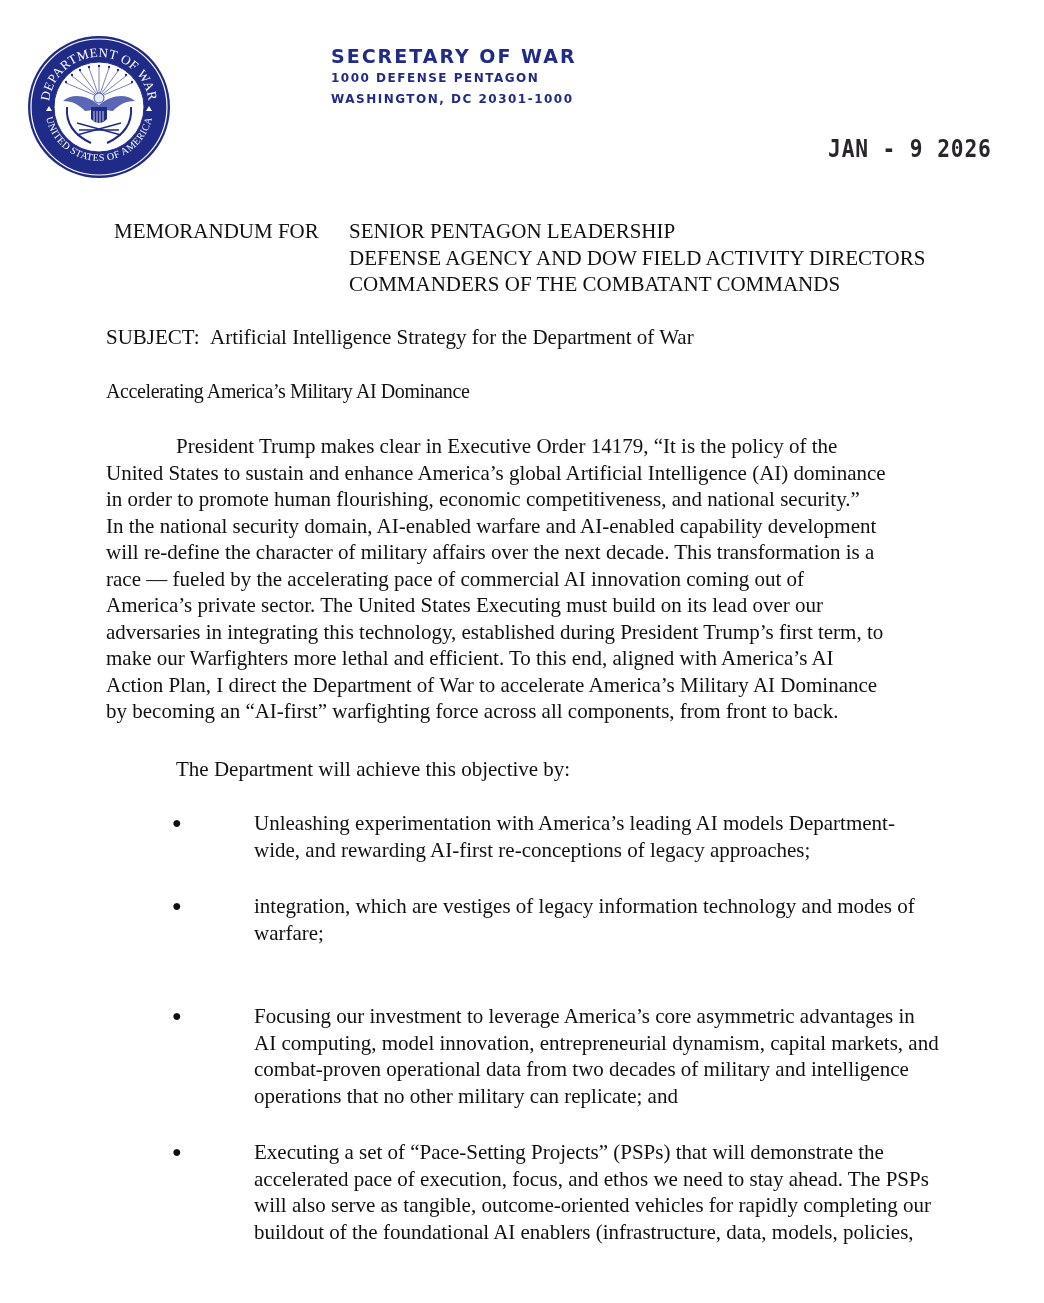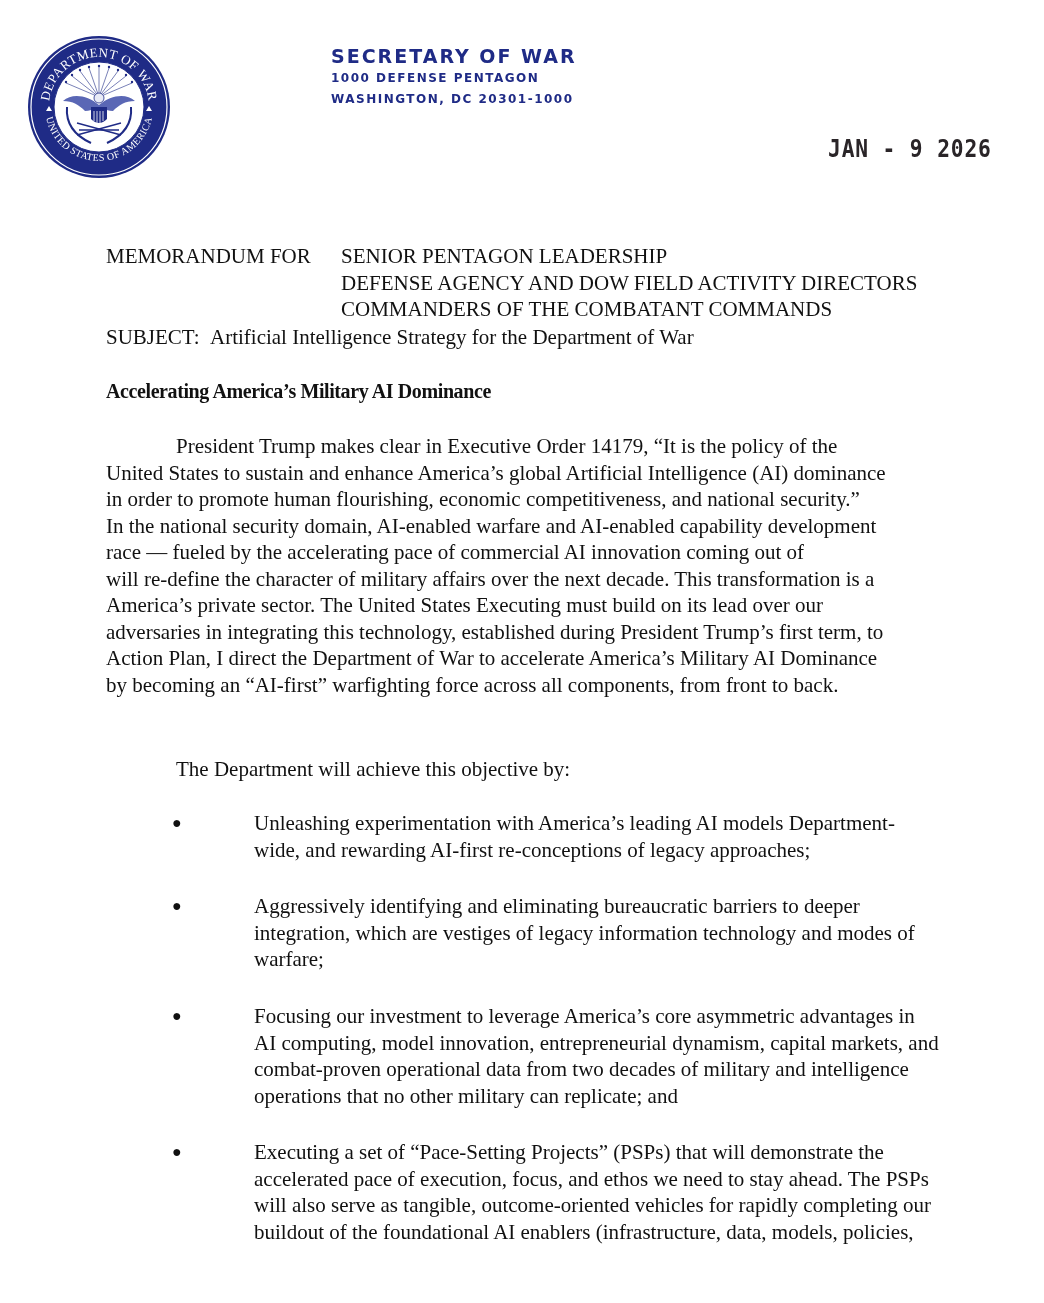--- a/index.html
+++ b/index.html
@@ -53,40 +53,39 @@
       transform: scaleX(0.85);
       transform-origin: left top;
       font-weight: bold;
     }
     .text {
       font-size: 21px;
       line-height: 26.5px;
       position: absolute;
     }
     .memo-for {
-      left: 106px;
+      left: 114px;
       top: 218px;
-      margin-top: 25px;
     }
     .memo-for .label {
       display: inline-block;
       width: 235px;
     }
     .memo-for .row {
       white-space: nowrap;
     }
     .subject {
       left: 106px;
       top: 324px;
       white-space: nowrap;
     }
     .section-heading {
       left: 106px;
       top: 378px;
-      font-weight: bold;
+      font-weight: normal;
       font-size: 20px;
       letter-spacing: -0.4px;
     }
     .para {
       left: 106px;
       top: 433px;
       width: 880px;
     }
     .para .line {
       white-space: nowrap;
@@ -220,42 +219,42 @@
   <span>SUBJECT:</span>&nbsp;&nbsp;<span>Artificial Intelligence Strategy for the Department of War</span>
 </div>
 
 <div class="text section-heading">Accelerating America’s Military AI Dominance</div>
 
 <div class="text para">
   <span class="line" style="padding-left:70px">President Trump makes clear in Executive Order 14179, “It is the policy of the</span>
   <span class="line">United States to sustain and enhance America’s global Artificial Intelligence (AI) dominance</span>
   <span class="line">in order to promote human flourishing, economic competitiveness, and national security.”</span>
   <span class="line">In the national security domain, AI-enabled warfare and AI-enabled capability development</span>
+  <span class="line">will re-define the character of military affairs over the next decade.  This transformation is a</span>
   <span class="line">race — fueled by the accelerating pace of commercial AI innovation coming out of</span>
-  <span class="line">will re-define the character of military affairs over the next decade.  This transformation is a</span>
   <span class="line">America’s private sector.  The United States Executing must build on its lead over our</span>
   <span class="line">adversaries in integrating this technology, established during President Trump’s first term, to</span>
+  <span class="line">make our Warfighters more lethal and efficient.  To this end, aligned with America’s AI</span>
   <span class="line">Action Plan, I direct the Department of War to accelerate America’s Military AI Dominance</span>
   <span class="line">by becoming an “AI-first” warfighting force across all components, from front to back.</span>
 </div>
 
 <div class="text intro">The Department will achieve this objective by:</div>
 
 <div class="bullet b1">
   <span class="dot">●</span>
   <div class="body">
     <span class="line">Unleashing experimentation with America’s leading AI models Department-</span>
     <span class="line">wide, and rewarding AI-first re-conceptions of legacy approaches;</span>
   </div>
 </div>
 
 <div class="bullet b2">
   <span class="dot">●</span>
   <div class="body">
-    <span class="line">Aggressively identifying and eliminating bureaucratic barriers to deeper</span>
     <span class="line">integration, which are vestiges of legacy information technology and modes of</span>
     <span class="line">warfare;</span>
   </div>
 </div>
 
 <div class="bullet b3">
   <span class="dot">●</span>
   <div class="body">
     <span class="line">Focusing our investment to leverage America’s core asymmetric advantages in</span>
     <span class="line">AI computing, model innovation, entrepreneurial dynamism, capital markets, and</span>

